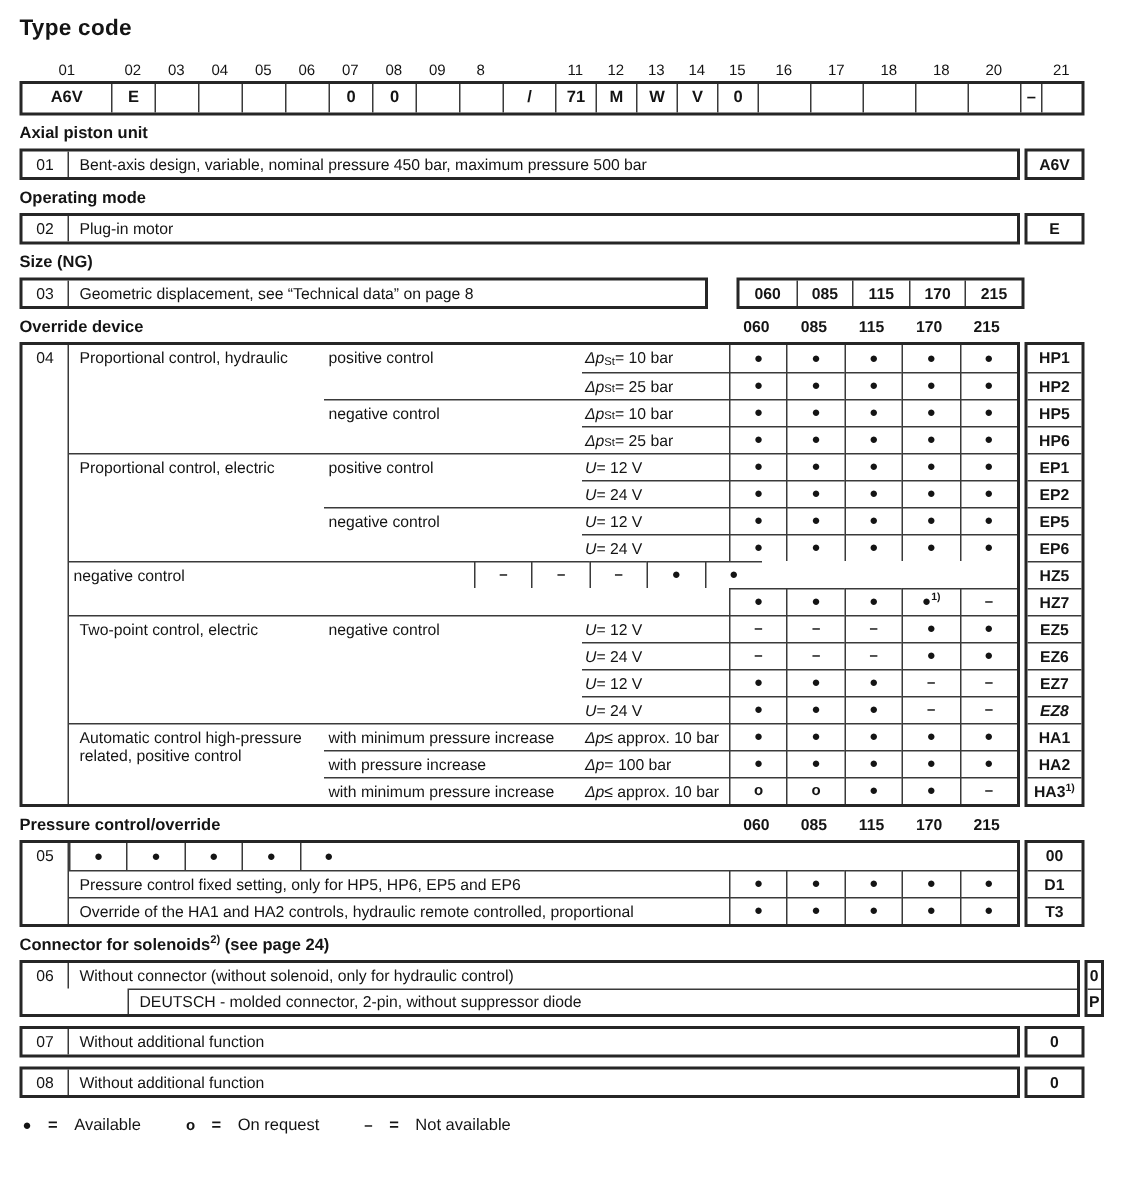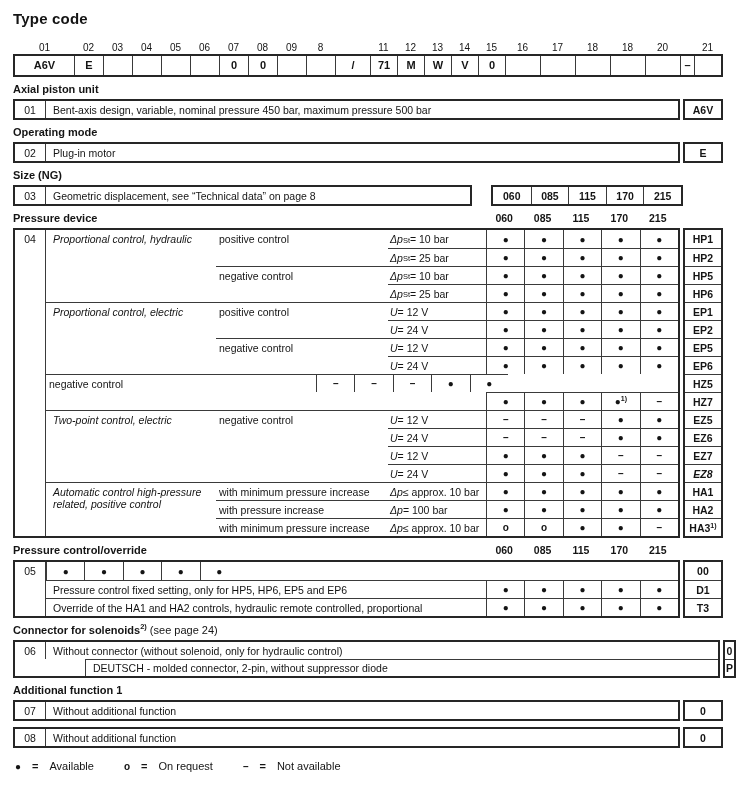--- a/index.html
+++ b/index.html
@@ -21,35 +21,35 @@
     height:19px; line-height:19px; text-align:center;
     font-weight:bold; font-size:11px;
     border-left:1px solid #3a3a3a;
   }
   .scell.first { border-left:none; }
 
   
   .section { margin-top:6px; }
   .heading { position:relative; height:14px; font-size:11px; font-weight:bold; line-height:13px; margin-bottom:2px; }
   .h-sup { font-size:7.5px; line-height:0; }
-  .h-suffix { font-weight:normal; }
+  .h-suffix { font-weight:bold; }
   .size-labels { position:absolute; left:472px; top:0; width:192px; display:flex; }
   .size-lbl { width:38.4px; text-align:center; font-weight:bold; font-size:10.5px; }
 
   .trow { display:flex; align-items:stretch; }
   .box { border:2px solid #262626; background:#fff; }
   .main { display:flex; flex-direction:column; }
   .codecol { margin-left:3px; width:40px; display:flex; flex-direction:column; }
   .code-cell { text-align:center; font-weight:bold; font-size:10.5px; display:flex; align-items:center; justify-content:center; }
   .code-cell sup { font-size:7px; line-height:0; margin-top:-4px; }
 
   .row { display:flex; font-size:10.5px; }
   .c-num { width:31px; border-right:1px solid #3a3a3a; display:flex; align-items:center; justify-content:center; font-size:10.5px; flex:none; }
   .c-desc { padding-left:7px; display:flex; align-items:center; }
-  .c-desc.wrap { display:block; line-height:12.5px; padding-top:2.5px; overflow:visible;font-style:italic; }
+  .c-desc.wrap { display:block; line-height:12.5px; padding-top:2.5px; overflow:visible; }
   .c-sub { width:172px; padding-left:3px; display:flex; align-items:center; flex:none; }
   .c-param { width:98px; padding-left:2px; display:flex; align-items:center; flex:none; }
   .c-param i { font-style:italic; }
   .c-param sub { font-size:7.5px; line-height:0; margin-bottom:-3px; }
   .c-dot { width:38.4px; border-left:1px solid #3a3a3a; display:flex; align-items:center; justify-content:center; font-size:10px; font-weight:bold; flex:none; }
   .c-dot sup { font-size:7px; line-height:0; margin-top:-5px; }
   .bt { border-top:1px solid #3a3a3a; }
 
   .size-box { display:flex; }
   .size-cell { width:37.6px; border-left:1px solid #3a3a3a; display:flex; align-items:center; justify-content:center; font-weight:bold; font-size:10.5px; }
@@ -161,21 +161,21 @@
           <div class="box size-box">
             <div class="size-cell first" style="height: 17px;">060</div>
             <div class="size-cell" style="height: 17px;">085</div>
             <div class="size-cell" style="height: 17px;">115</div>
             <div class="size-cell" style="height: 17px;">170</div>
             <div class="size-cell" style="height: 17px;">215</div>
           </div>
         </div>
       </section>
       <section class="section">
-        <div class="heading"><span class="h-text">Pressure device</span><div class="size-labels">
+        <div class="heading"><span class="h-text">Override device</span><div class="size-labels">
             <div class="size-lbl">060</div>
             <div class="size-lbl">085</div>
             <div class="size-lbl">115</div>
             <div class="size-lbl">170</div>
             <div class="size-lbl">215</div>
           </div></div>
         <div class="trow">
           <div class="box main">
             <div class="row" style="height: 18px;">
               <div class="c-num" style="height: 18px;">04</div>
@@ -737,21 +737,20 @@
             <div class="code-cell" style="height: 17px;">
               <span>0</span>
             </div>
             <div class="code-cell bt" style="height: 17px;">
               <span>P</span>
             </div>
           </div>
         </div>
       </section>
       <section class="section">
-        <div class="heading"><span class="h-text">Additional function 1</span></div>
         <div class="trow">
           <div class="box main">
             <div class="row" style="height: 17px;">
               <div class="c-num" style="height: 17px;">07</div>
               <div class="c-desc" style="width: 632px; height: 17px;">Without additional function</div>
             </div>
           </div>
           <div class="box codecol">
             <div class="code-cell" style="height: 17px;">
               <span>0</span>

